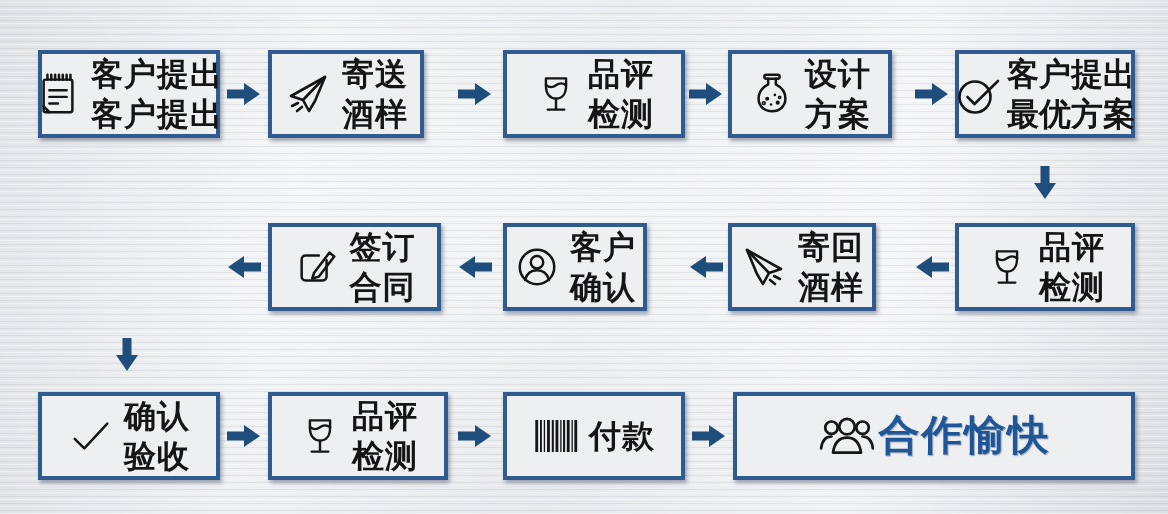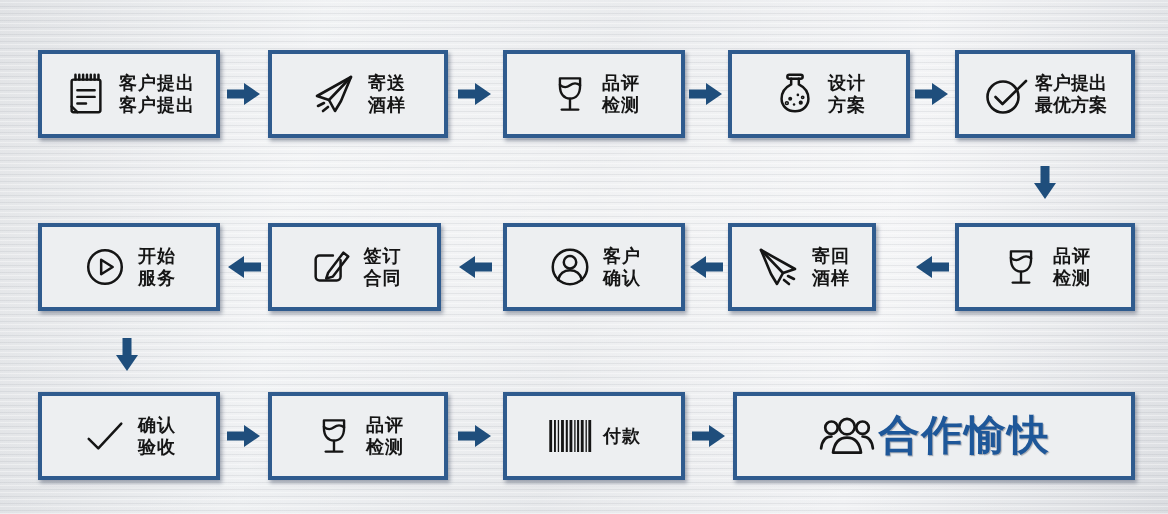--- a/index.html
+++ b/index.html
@@ -25,21 +25,21 @@
       linear-gradient(100deg,#dcdee1 0%,#eef0f2 26%,#e2e4e7 50%,#f1f2f4 74%,#d9dbdf 100%);
   }
   .box{
     position:absolute;height:88px;
     border:4px solid var(--border);
     background:var(--boxbg);
     box-shadow:2px 3px 4px rgba(60,70,95,.45);
     display:flex;align-items:center;justify-content:center;gap:10px;
   }
   .label{
-    font-weight:bold;font-size:18px;line-height:1.25;color:var(--ink);
+    font-weight:bold;font-size:32px;line-height:1.25;color:var(--ink);
     text-align:center;letter-spacing:1px;white-space:nowrap;
   }
   .label .line{display:block;}
   .box.highlight{gap:3px;}
   .box.highlight .label{font-size:41px;color:var(--highlight);letter-spacing:2px;text-shadow:1px 1px 1px rgba(20,30,50,.35);}
   .icon{display:flex;align-items:center;justify-content:center;}
   .icon svg{display:block;}
   .flip{transform:scaleX(-1);}
   .arrow{position:absolute;color:var(--arrow);line-height:0;}
   .arrow svg{display:block;}
@@ -63,21 +63,21 @@
       <span class="line">客户提出</span>
     </span>
   </div>
 
   <div class="arrow" style="left:227px;top:82px">
     <svg width="34" height="24" viewBox="0 0 34 24">
         <path d="M0 7.5 H17 V1 L33 12 L17 23 V16.5 H0 Z" fill="currentColor"></path>
       </svg>
   </div>
 
-  <div class="box" style="left:268px;top:50px;width:180px">
+  <div class="box" style="left:268px;top:50px;width:156px">
     <span class="icon">
       <svg width="48" height="48" viewBox="0 0 48 48" fill="none" stroke="#151515" stroke-width="2.6" stroke-linecap="round" stroke-linejoin="round">
         <path d="M41 7 L7 26 L19 30 L25 41 L31 31 Z"></path>
         <path d="M41 7 L19 30"></path>
         <path d="M8 36 L14 33 M13 41 L18 37"></path>
       </svg>
     </span>
     <span class="label">
       <span class="line">寄送</span>
       <span class="line">酒样</span>
@@ -104,21 +104,21 @@
       <span class="line">检测</span>
     </span>
   </div>
 
   <div class="arrow" style="left:689px;top:82px">
     <svg width="34" height="24" viewBox="0 0 34 24">
         <path d="M0 7.5 H17 V1 L33 12 L17 23 V16.5 H0 Z" fill="currentColor"></path>
       </svg>
   </div>
 
-  <div class="box" style="left:728px;top:50px;width:182px">
+  <div class="box" style="left:728px;top:50px;width:164px">
     <span class="icon">
       <svg width="46" height="46" viewBox="0 0 48 48" fill="none" stroke="#151515" stroke-width="2.6" stroke-linecap="round" stroke-linejoin="round">
         <rect x="16" y="4" width="16" height="4" rx="2"></rect>
         <path d="M20 8 V14 C14 17 10 22 10 29 C10 36.5 16 42 24 42 C32 42 38 36.5 38 29 C38 22 34 17 28 14 V8"></path>
         <circle cx="19" cy="29" r="2.1" fill="#151515" stroke="none"></circle>
         <circle cx="27" cy="25" r="1.4" fill="#151515" stroke="none"></circle>
         <circle cx="30" cy="33" r="2.2" fill="#151515" stroke="none"></circle>
         <circle cx="23" cy="35" r="1.3" fill="#151515" stroke="none"></circle>
         <circle cx="15.5" cy="33.5" r="1.5" stroke-width="1.6"></circle>
         <circle cx="32" cy="27.5" r="1.2" stroke-width="1.6"></circle>
@@ -189,21 +189,21 @@
       <span class="line">酒样</span>
     </span>
   </div>
 
   <div class="arrow" style="left:689px;top:255px">
     <svg width="34" height="24" viewBox="0 0 34 24" style="transform:scaleX(-1)">
         <path d="M0 7.5 H17 V1 L33 12 L17 23 V16.5 H0 Z" fill="currentColor"></path>
       </svg>
   </div>
 
-  <div class="box" style="left:503px;top:223px;width:182px">
+  <div class="box" style="left:503px;top:223px;width:144px">
     <span class="icon">
       <svg width="46" height="46" viewBox="0 0 48 48" fill="none" stroke="#151515" stroke-width="2.6" stroke-linecap="round" stroke-linejoin="round">
         <circle cx="24" cy="24" r="18"></circle>
         <circle cx="24" cy="19" r="6.5"></circle>
         <path d="M11.5 37.5 C13.5 30 18 27.5 24 27.5 C30 27.5 34.5 30 36.5 37.5"></path>
       </svg>
     </span>
     <span class="label">
       <span class="line">客户</span>
       <span class="line">确认</span>
@@ -228,32 +228,20 @@
       <span class="line">合同</span>
     </span>
   </div>
 
   <div class="arrow" style="left:227px;top:255px">
     <svg width="34" height="24" viewBox="0 0 34 24" style="transform:scaleX(-1)">
         <path d="M0 7.5 H17 V1 L33 12 L17 23 V16.5 H0 Z" fill="currentColor"></path>
       </svg>
   </div>
 
-  <div class="box" style="left:38px;top:223px;width:182px">
-    <span class="icon">
-      <svg width="46" height="46" viewBox="0 0 48 48" fill="none" stroke="#151515" stroke-width="2.6" stroke-linecap="round" stroke-linejoin="round">
-        <circle cx="24" cy="24" r="17.5"></circle>
-        <path d="M20 16.5 L32 24 L20 31.5 Z"></path>
-      </svg>
-    </span>
-    <span class="label">
-      <span class="line">开始</span>
-      <span class="line">服务</span>
-    </span>
-  </div>
 
   <div class="arrow" style="left:115px;top:338px">
     <svg width="24" height="34" viewBox="0 0 24 34">
         <path d="M7.5 0 V17 H1 L12 33 L23 17 H16.5 V0 Z" fill="currentColor"></path>
       </svg>
   </div>
 
   <div class="box" style="left:38px;top:392px;width:182px">
     <span class="icon">
       <svg width="46" height="46" viewBox="0 0 48 48" fill="none" stroke="#151515" stroke-width="2.6" stroke-linecap="round" stroke-linejoin="round">

